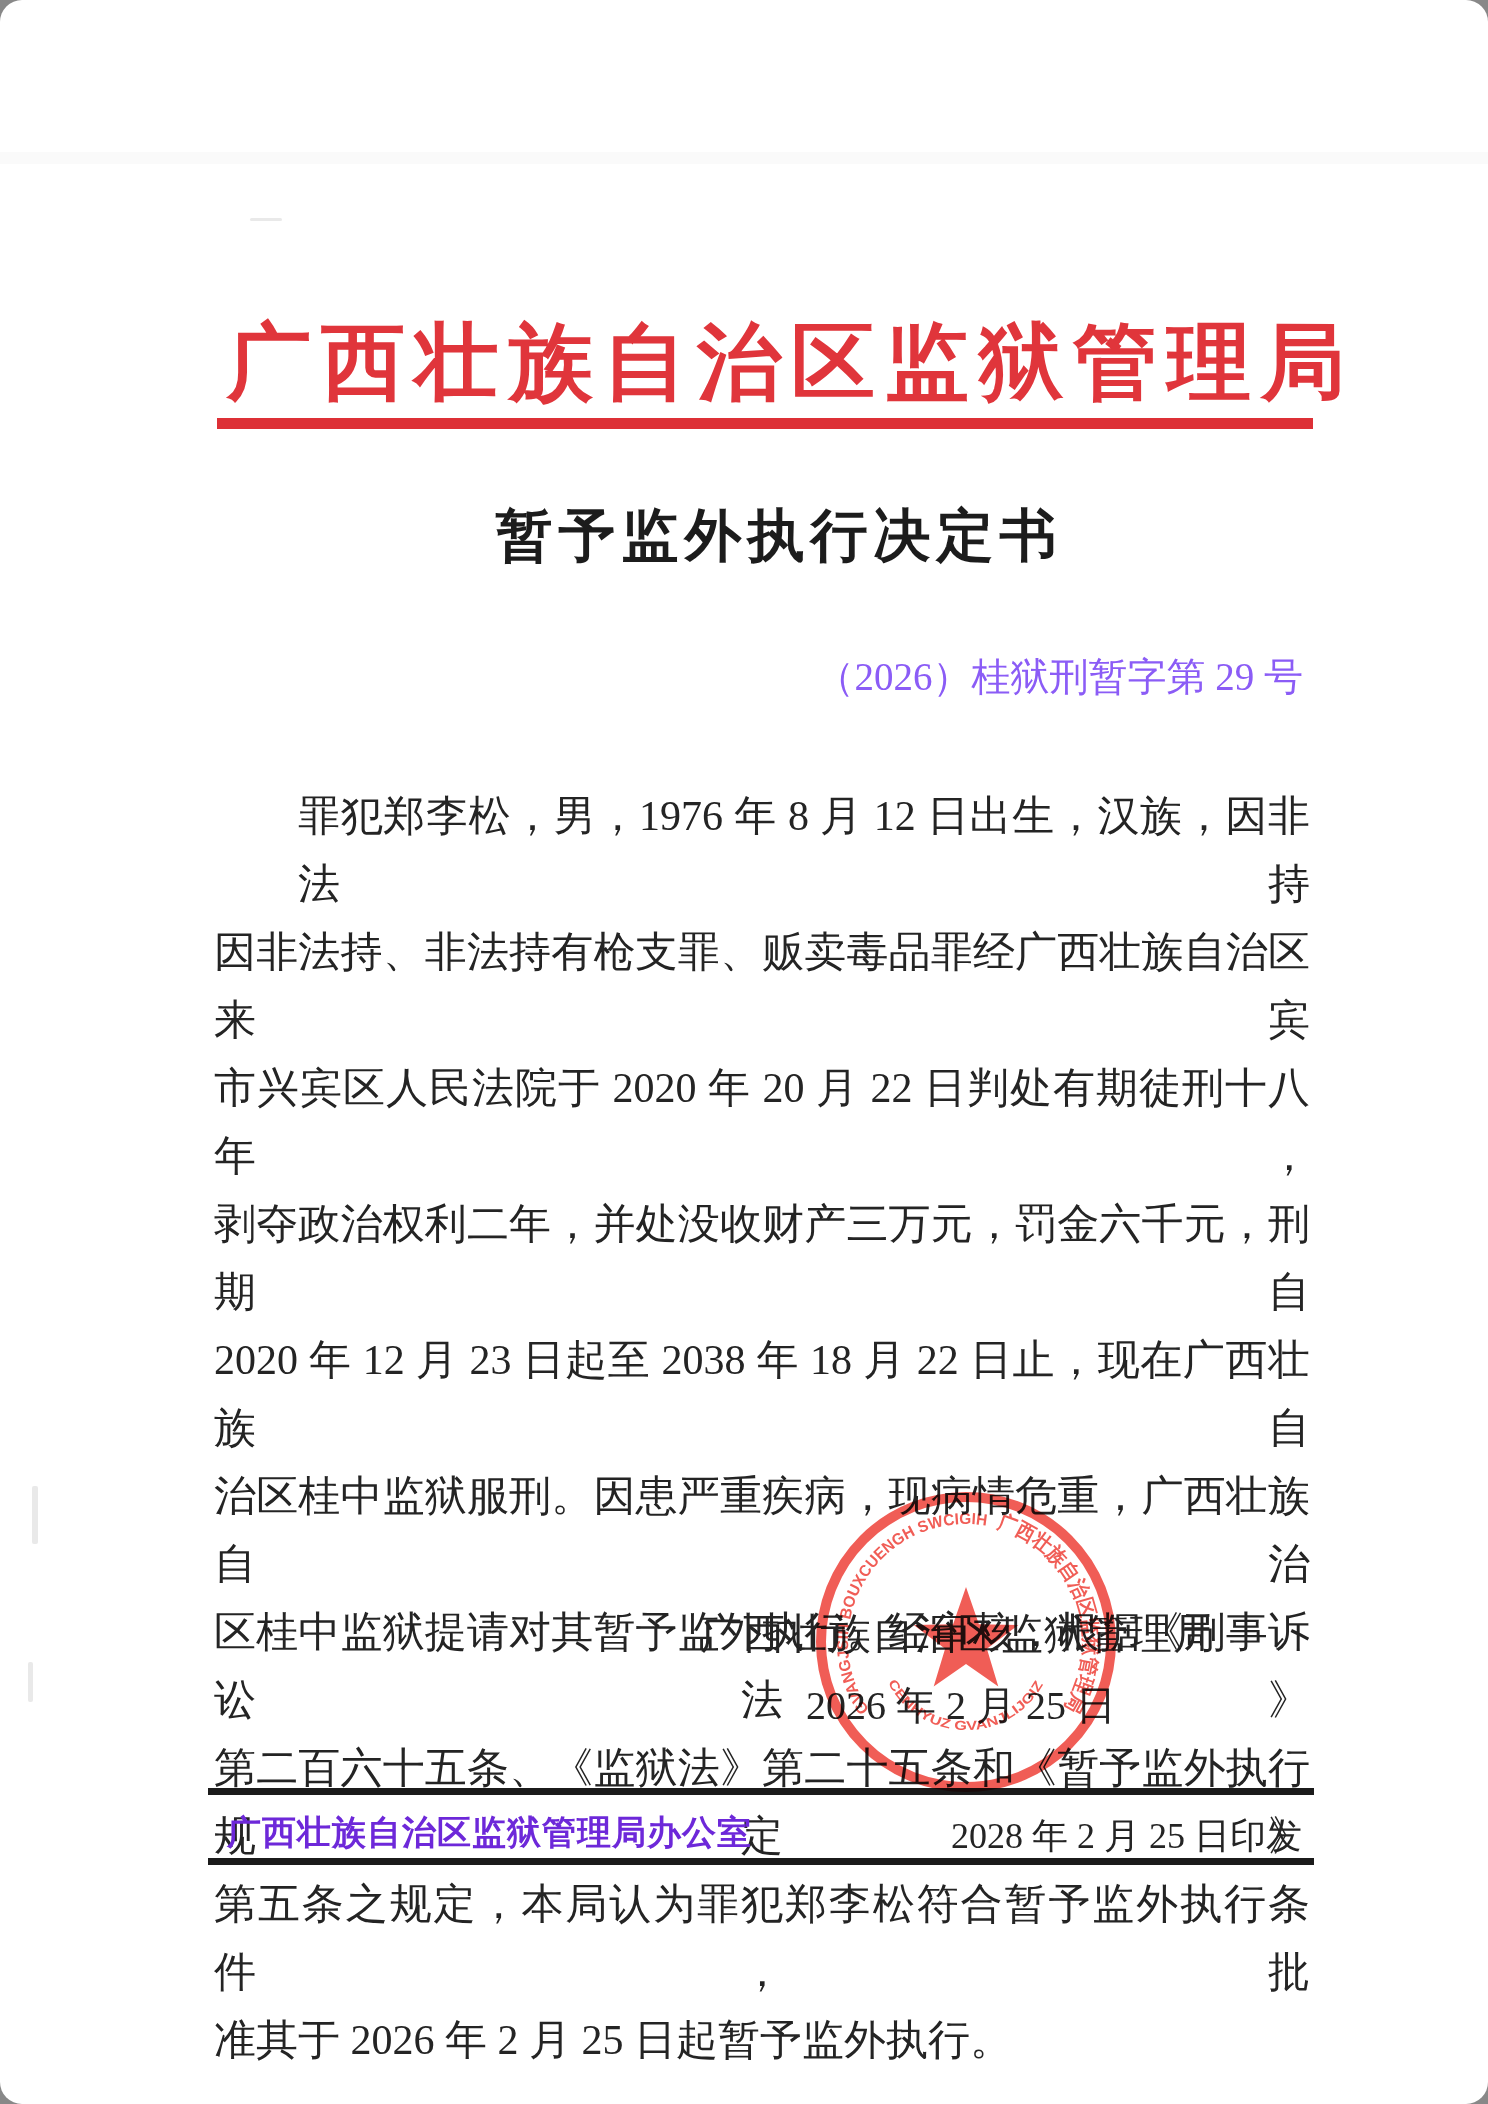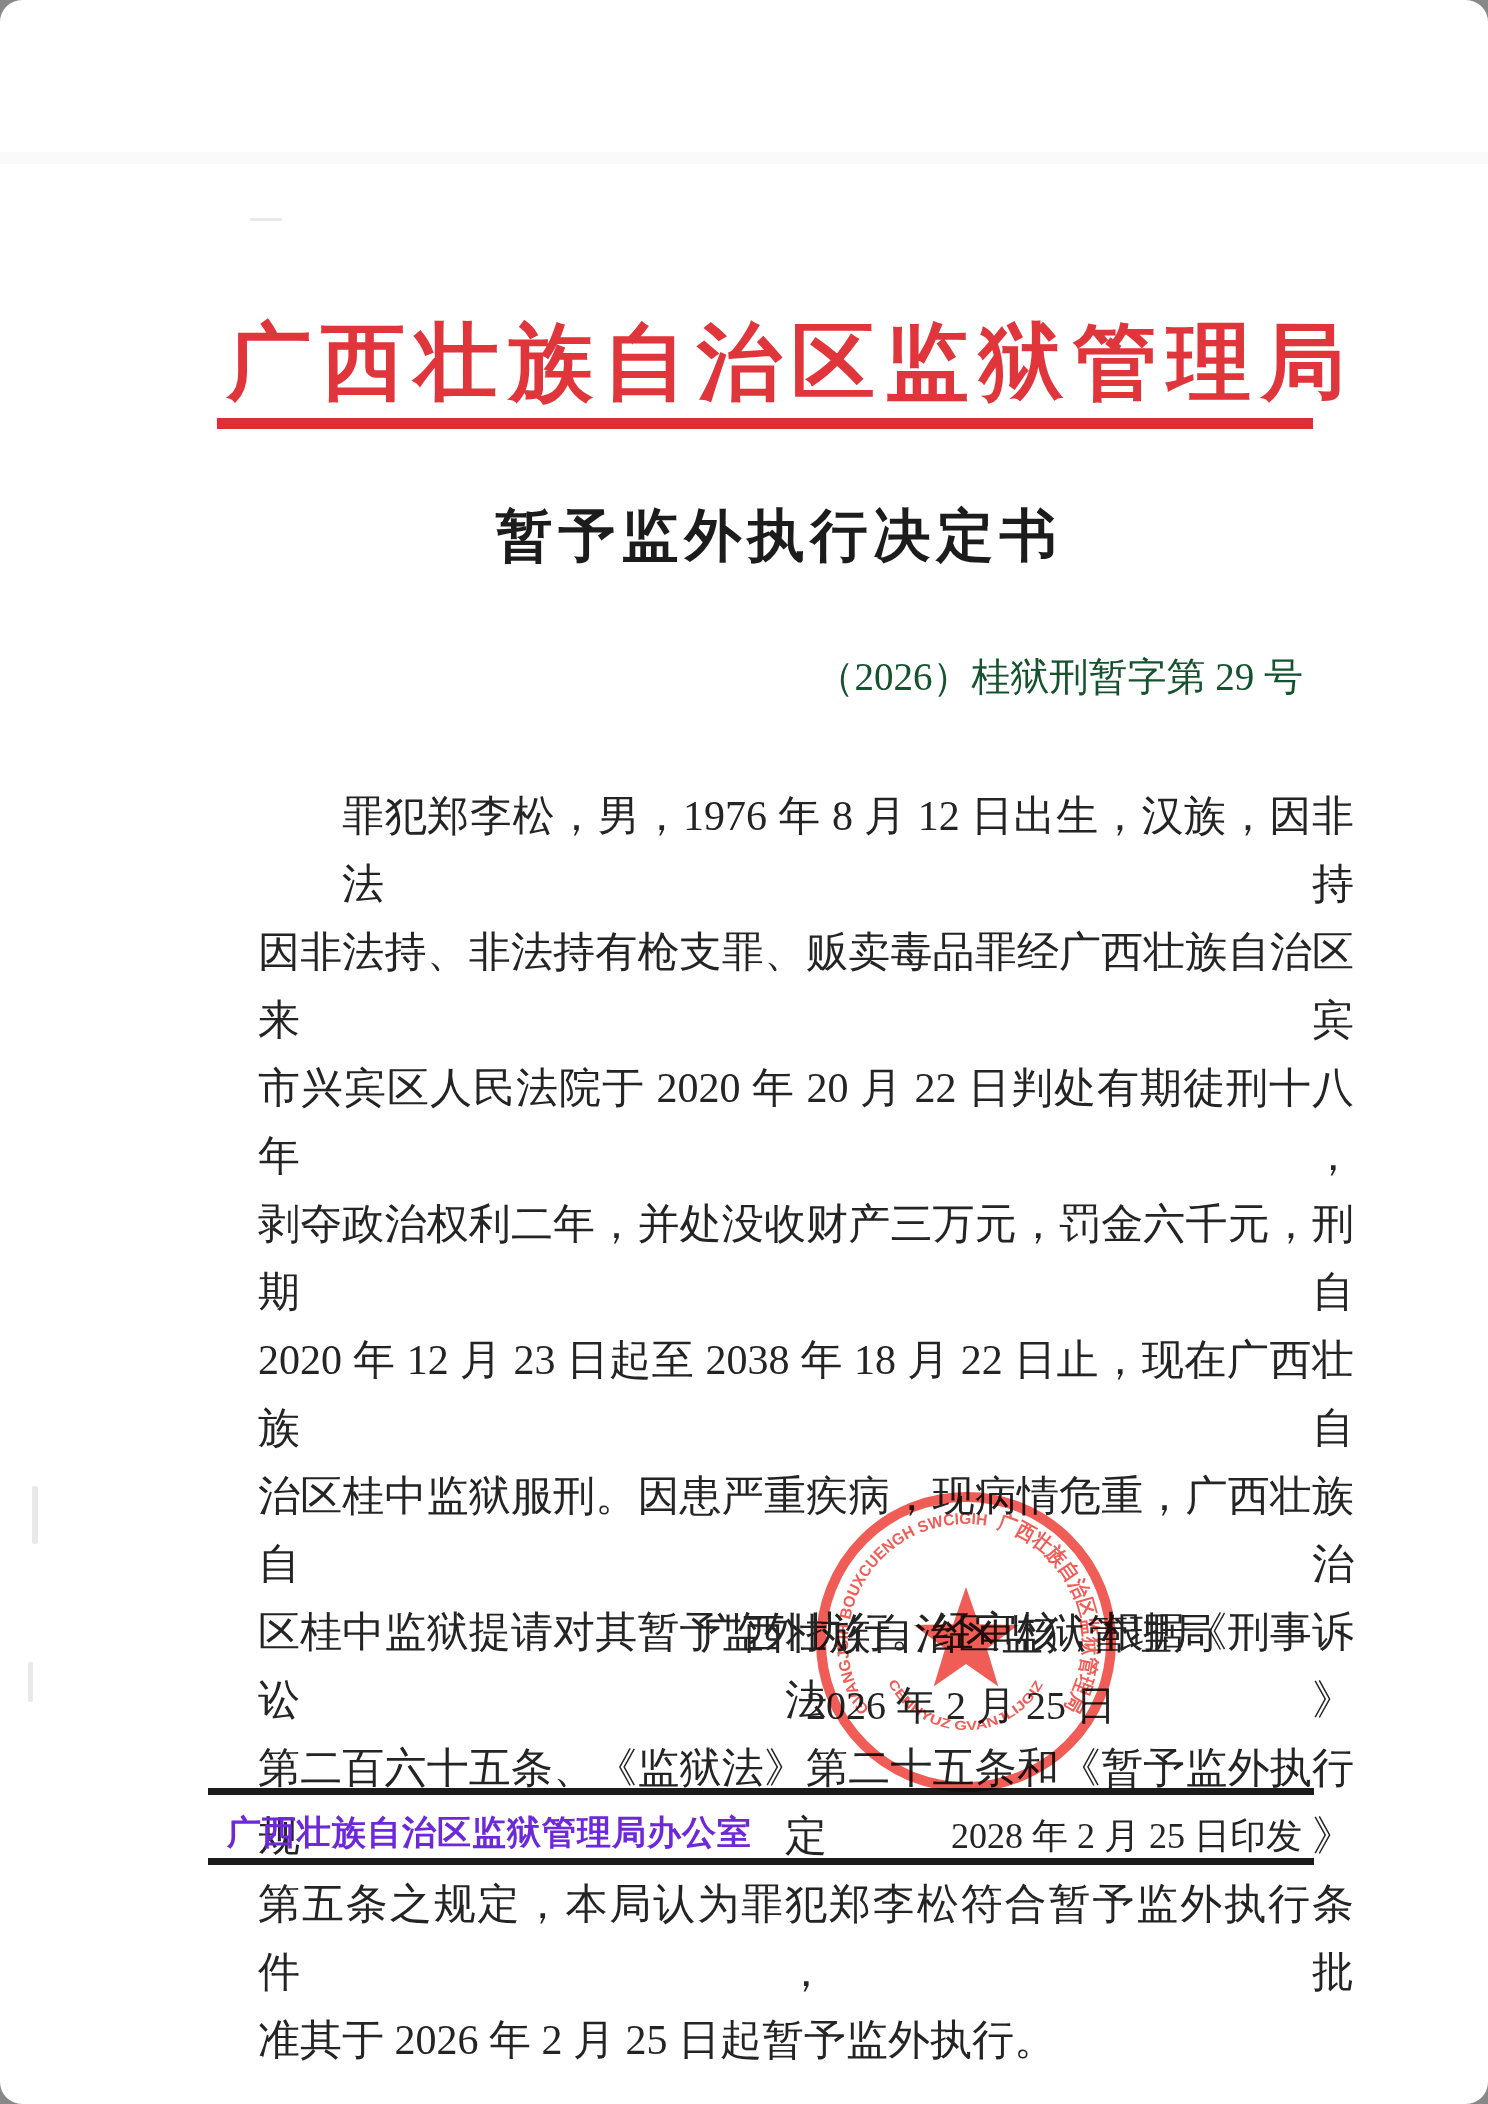--- a/index.html
+++ b/index.html
@@ -31,25 +31,25 @@
   }
   .doc-title{
     position:absolute;left:228px;top:498px;width:1096px;margin:0;
     text-align:center;
     font-size:57px;font-weight:bold;
     letter-spacing:6px;text-indent:6px;
     color:#1c1c1c;white-space:nowrap;
   }
   .doc-number{
     position:absolute;right:185px;top:650px;
-    font-size:39px;color:#14532d;white-space:nowrap;font-family:Liberation Serif, serif;
+    font-size:39px;color:#8b5cf6;white-space:nowrap;font-family:Liberation Serif, serif;
   }
   .body-text{
     position:absolute;left:214px;top:782px;width:1096px;
-    font-size:42px;line-height:68px;color:#242424;margin-left:44px;
+    font-size:42px;line-height:68px;color:#242424;
   }
   .bl{margin:0;padding:0;white-space:nowrap;}
   .just{
     white-space:normal;
     text-align:justify;text-align-last:justify;text-justify:inter-character;
   }
   .indent{padding-left:84px;}
   .sig-org{
     position:absolute;left:700px;top:1606px;
     font-size:42px;letter-spacing:1px;color:#242424;white-space:nowrap;

